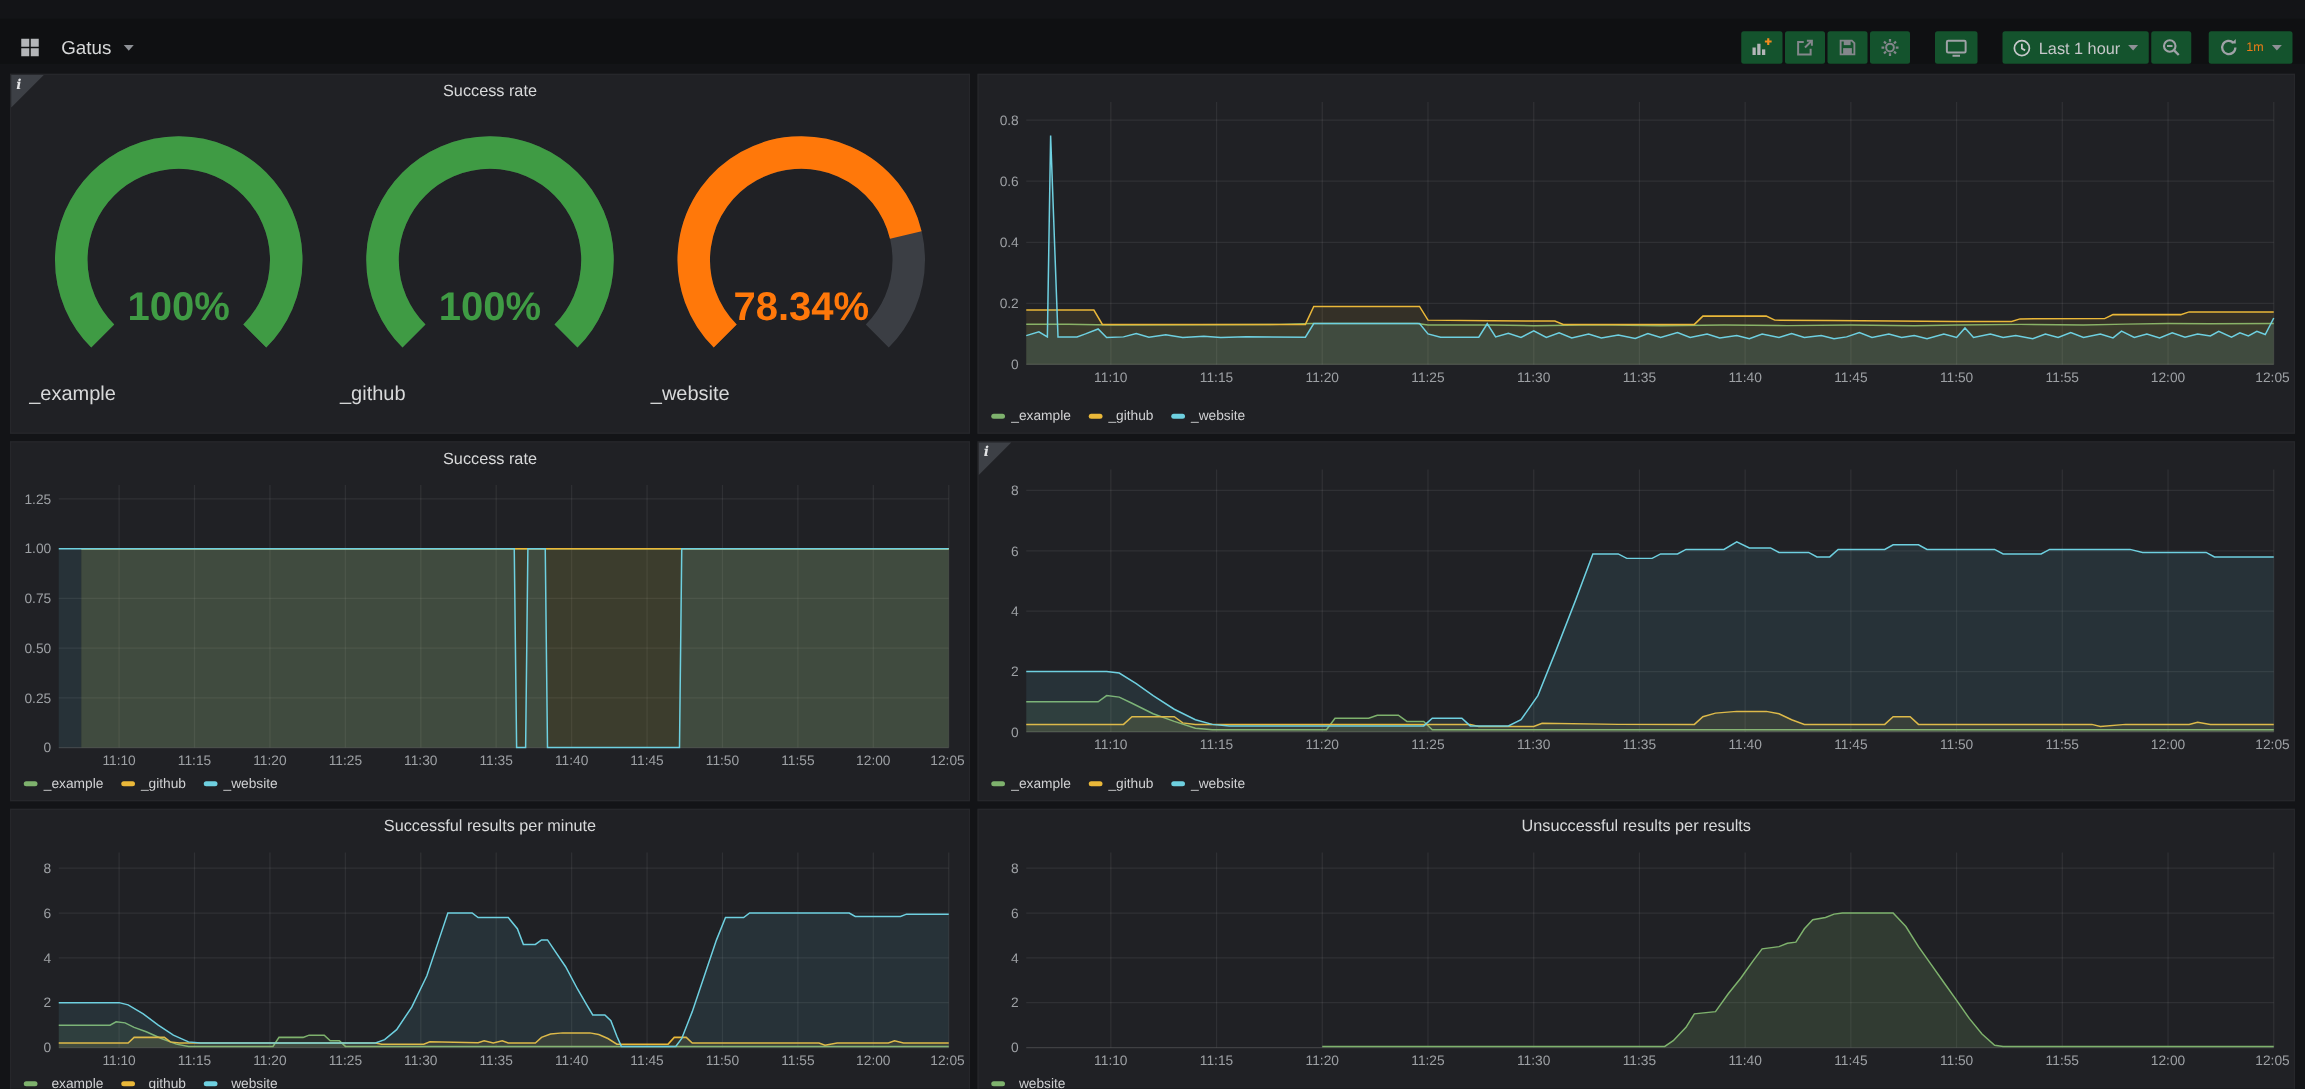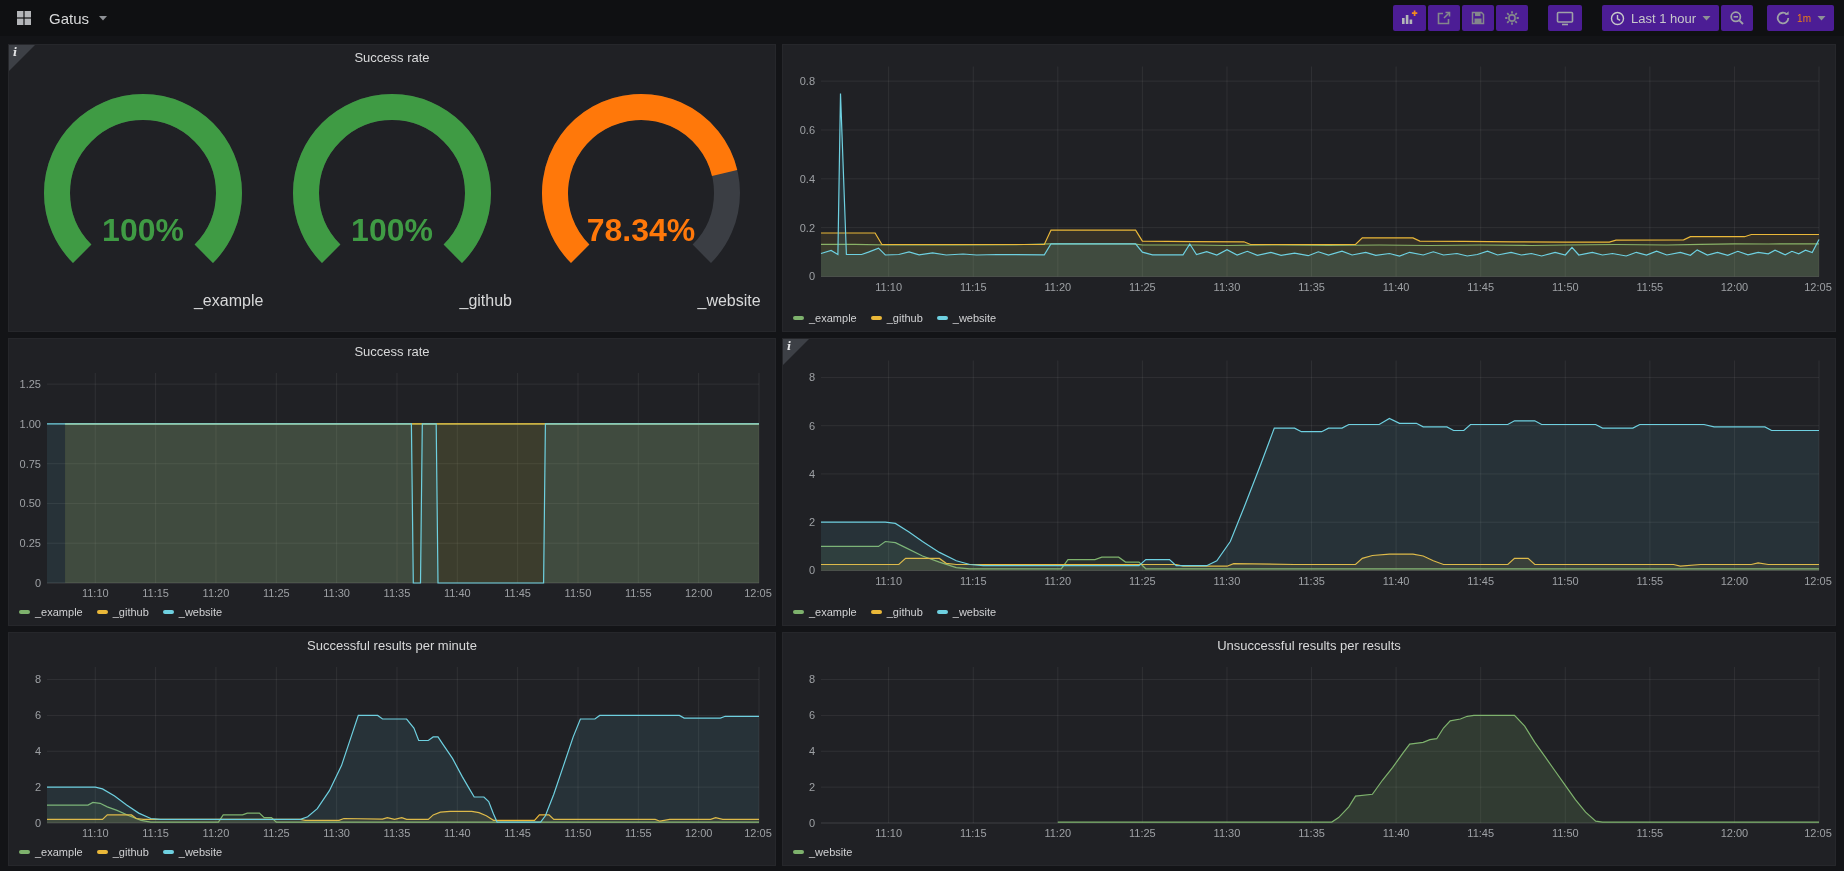--- a/index.html
+++ b/index.html
@@ -1,23 +1,23 @@
 <!DOCTYPE html>
 <html><head>
 <meta charset="utf-8">
 <style>
   * { margin:0; padding:0; box-sizing:border-box; }
   html,body { width:1844px; height:871px; overflow:hidden; background:#131417;
     font-family:"Liberation Sans","DejaVu Sans",sans-serif; }
   
-  .navbar { height:36px; background:#0f1012; display:flex; align-items:center;
-    justify-content:space-between; padding:0 10px 0 8px; }
+  .navbar { height:36px; background:#0f1012; display:flex; align-items:flex-end;
+    justify-content:space-between; padding:0 10px 0 8px;margin-top:15px; }
   .nav-left { display:flex; align-items:center; gap:9px; }
   .nav-right { display:flex; align-items:center; gap:6px; }
-  .navbtn { background:#4c1d95; border-radius:2px; height:26px; min-width:30px;
+  .navbtn { background:#14532d; border-radius:2px; height:26px; min-width:30px;
     display:flex; align-items:center; justify-content:center; padding:0 8px; gap:6px;
     color:#c7c8ca; font-size:13px; cursor:pointer; }
   .navbtn.plain { background:transparent; }
   .nav-title { color:#d8d9da; font-size:15px; }
   .grp { display:flex; gap:2px; }
   .sep { width:8px; }
   .orange-txt { color:#eb7b18; font-weight:400; font-size:10px; }
   
   .dashboard { padding:8px 8px 0; display:grid; grid-template-columns:768px 1054px;
     grid-template-rows:288px 288px 234px; gap:6px; }
@@ -31,21 +31,21 @@
     padding:0 10px 4px; }
   .legend-item { display:flex; align-items:center; gap:5px; color:#d0d1d3; font-size:11px; cursor:pointer; }
   .legend-marker { width:11px; height:4px; border-radius:2px; }
   
   .info-corner { position:absolute; top:0; left:0; width:0; height:0;
     border-top:26px solid #3d4046; border-right:26px solid transparent; z-index:2; cursor:pointer; }
   .info-corner span { position:absolute; top:-25px; left:4px;
     font:italic 700 11px "DejaVu Serif","Liberation Serif",serif; color:#e3e4e6; }
   
   .gauges-row { flex:1; display:flex; align-items:center; justify-content:space-around; padding:0 10px; }
-  .gauge { display:flex; flex-direction:column; align-items:flex-end; }
+  .gauge { display:flex; flex-direction:column; align-items:flex-start; }
   .gauge-label { color:#d8d9da; font-size:16px; margin-top:2px; }
   .axis-text { fill:#9da0a4; font-size:11px; font-family:"Liberation Sans","DejaVu Sans",sans-serif; }
   .icon { display:block; }
 </style>
 </head>
 <body>
 
 <div class="navbar">
   <div class="nav-left">
     <div class="navbtn plain">

